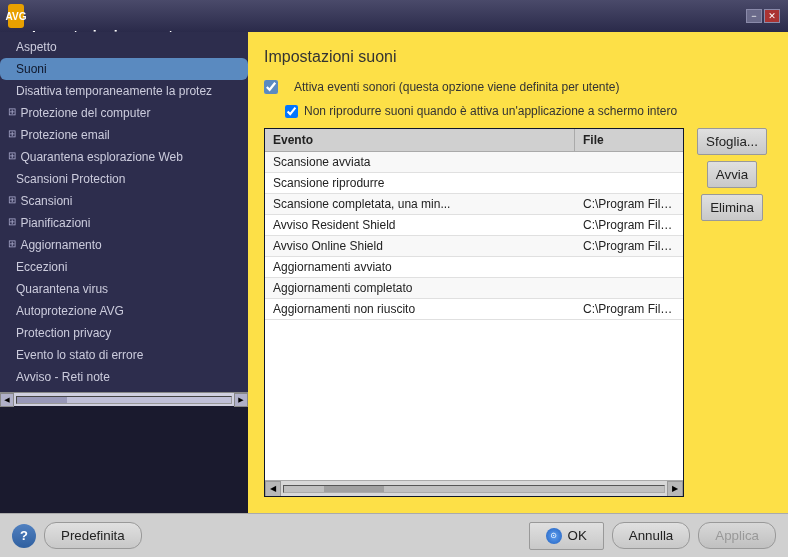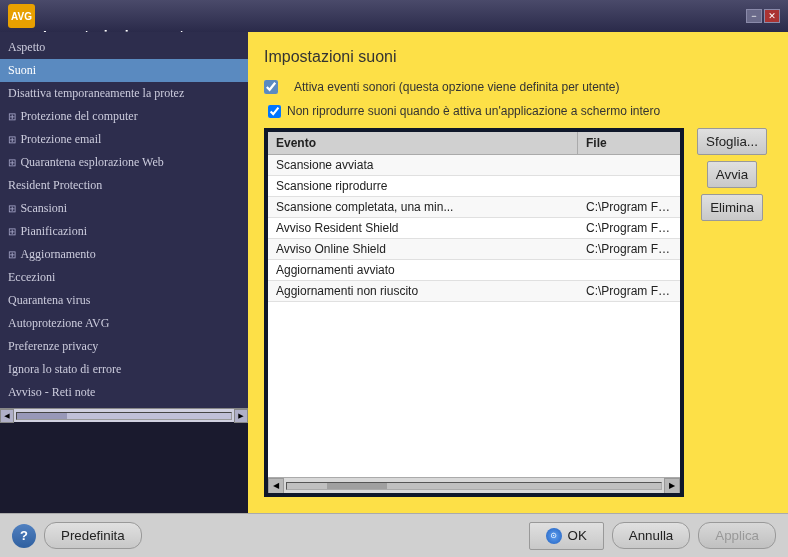--- a/index.html
+++ b/index.html
@@ -23,21 +23,21 @@
       justify-content: space-between;
       padding: 0 8px;
       flex-shrink: 0;
     }
     .title-bar-left {
       display: flex;
       align-items: center;
       gap: 8px;
     }
     .avg-logo {
-      width: 27px;
+      width: 16px;
       height: 24px;
       background: #e8a000;
       border-radius: 3px;
       display: flex;
       align-items: center;
       justify-content: center;
       font-weight: bold;
       font-size: 10px;
       color: white;
       flex-shrink: 0;
@@ -76,34 +76,33 @@
     
     .sidebar {
       width: 248px;
       background: #2d2d4d;
       flex-shrink: 0;
       overflow-y: auto;
       overflow-x: hidden;
       padding: 4px 0;
     }
     .sidebar-item {
-      padding: 4px 8px 4px 8px;
+      padding: 4px 8px 4px 16px;
       color: #ccccdd;
       cursor: pointer;
       white-space: nowrap;
       overflow: hidden;
       text-overflow: ellipsis;
       display: flex;
-      align-items: center;
       gap: 4px;
-      font-family: Liberation Serif, serif;
     }
     .sidebar-item.active {
       background: #5a8ac0;
-      color: #ffffff;
+      color: #0f172a;
+      border-radius: 6px;
     }
     .sidebar-item.has-icon { padding-left: 8px; }
     .expand-icon {
       font-size: 10px;
       color: #aaaacc;
       flex-shrink: 0;
     }
 
     
     .right-panel {
@@ -129,26 +128,26 @@
     .checkbox-row input[type="checkbox"] {
       width: 14px;
       height: 14px;
       accent-color: #5a8ac0;
     }
     .inner-checkbox-row {
       display: flex;
       align-items: center;
       gap: 6px;
       color: #333;
-      margin-left: 4px;
+      margin-left: 21px;
     }
 
     
     .table-container {
-      border: 4px solid #0f172a;
+      border: 1px solid #0f172a;
       background: white;
       flex: 1;
       overflow: hidden;
       display: flex;
       flex-direction: column;
     }
     .table-header {
       display: flex;
       background: #d0d0d0;
       border-bottom: 1px solid #aaa;
@@ -380,21 +379,21 @@
         </div>
         <div class="sidebar-item has-icon">
           <span class="expand-icon">⊞</span>
           <span>Protezione email</span>
         </div>
         <div class="sidebar-item has-icon">
           <span class="expand-icon">⊞</span>
           <span>Quarantena esplorazione Web</span>
         </div>
         <div class="sidebar-item">
-          <span>Resident Protection</span>
+          <span>Scansioni Protection</span>
         </div>
         <div class="sidebar-item has-icon">
           <span class="expand-icon">⊞</span>
           <span>Scansioni</span>
         </div>
         <div class="sidebar-item has-icon">
           <span class="expand-icon">⊞</span>
           <span>Pianificazioni</span>
         </div>
         <div class="sidebar-item has-icon">
@@ -404,24 +403,24 @@
         <div class="sidebar-item">
           <span>Eccezioni</span>
         </div>
         <div class="sidebar-item">
           <span>Quarantena virus</span>
         </div>
         <div class="sidebar-item">
           <span>Autoprotezione AVG</span>
         </div>
         <div class="sidebar-item">
-          <span>Preferenze privacy</span>
-        </div>
-        <div class="sidebar-item">
-          <span>Ignora lo stato di errore</span>
+          <span>Protection privacy</span>
+        </div>
+        <div class="sidebar-item">
+          <span>Evento lo stato di errore</span>
         </div>
         <div class="sidebar-item">
           <span>Avviso - Reti note</span>
         </div>
       </div>
     <div class="sidebar-scroll">
       <div class="sb-scroll-left">◀</div>
       <div class="sb-scroll-track">
         <div class="sb-scroll-thumb"></div>
       </div>
@@ -465,20 +464,24 @@
             <div class="table-row">
               <div class="table-cell">Avviso Resident Shield</div>
               <div class="table-cell">C:\Program Files\AVG\Av\S</div>
             </div>
             <div class="table-row">
               <div class="table-cell">Avviso Online Shield</div>
               <div class="table-cell">C:\Program Files\AVG\Av\S</div>
             </div>
             <div class="table-row">
               <div class="table-cell">Aggiornamenti avviato</div>
+              <div class="table-cell"></div>
+            </div>
+            <div class="table-row">
+              <div class="table-cell">Aggiornamenti completato</div>
               <div class="table-cell"></div>
             </div>
             <div class="table-row">
               <div class="table-cell">Aggiornamenti non riuscito</div>
               <div class="table-cell">C:\Program Files\AVG\Av\S</div>
             </div>
           </div>
         <div class="table-hscroll">
           <div class="hscroll-left">◀</div>
           <div class="hscroll-track">

